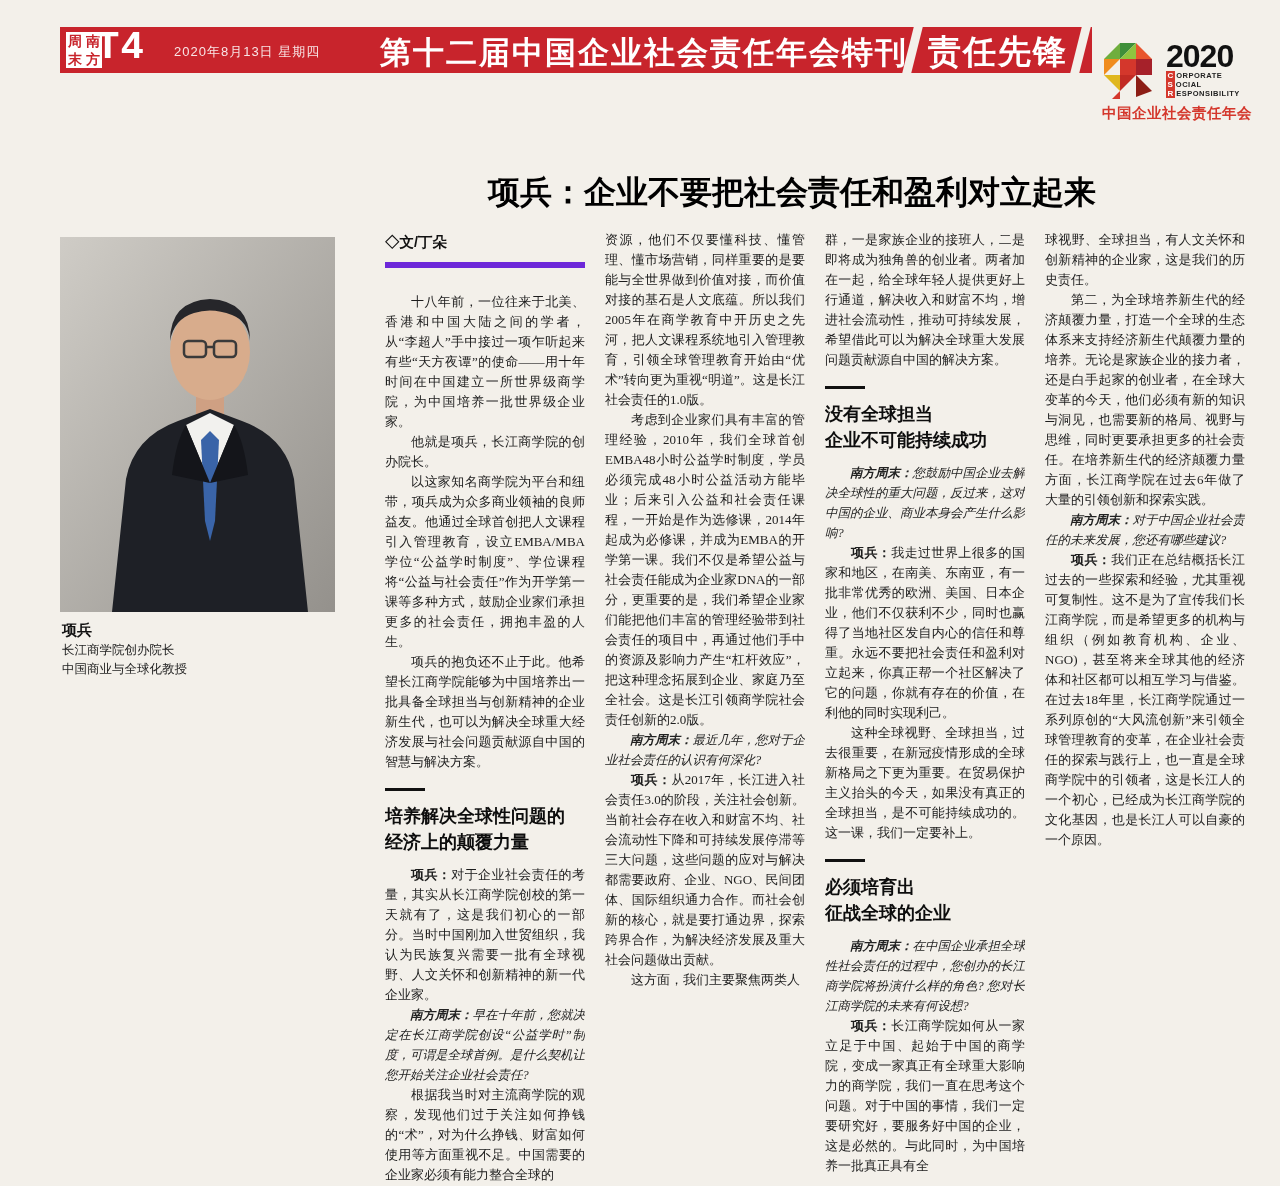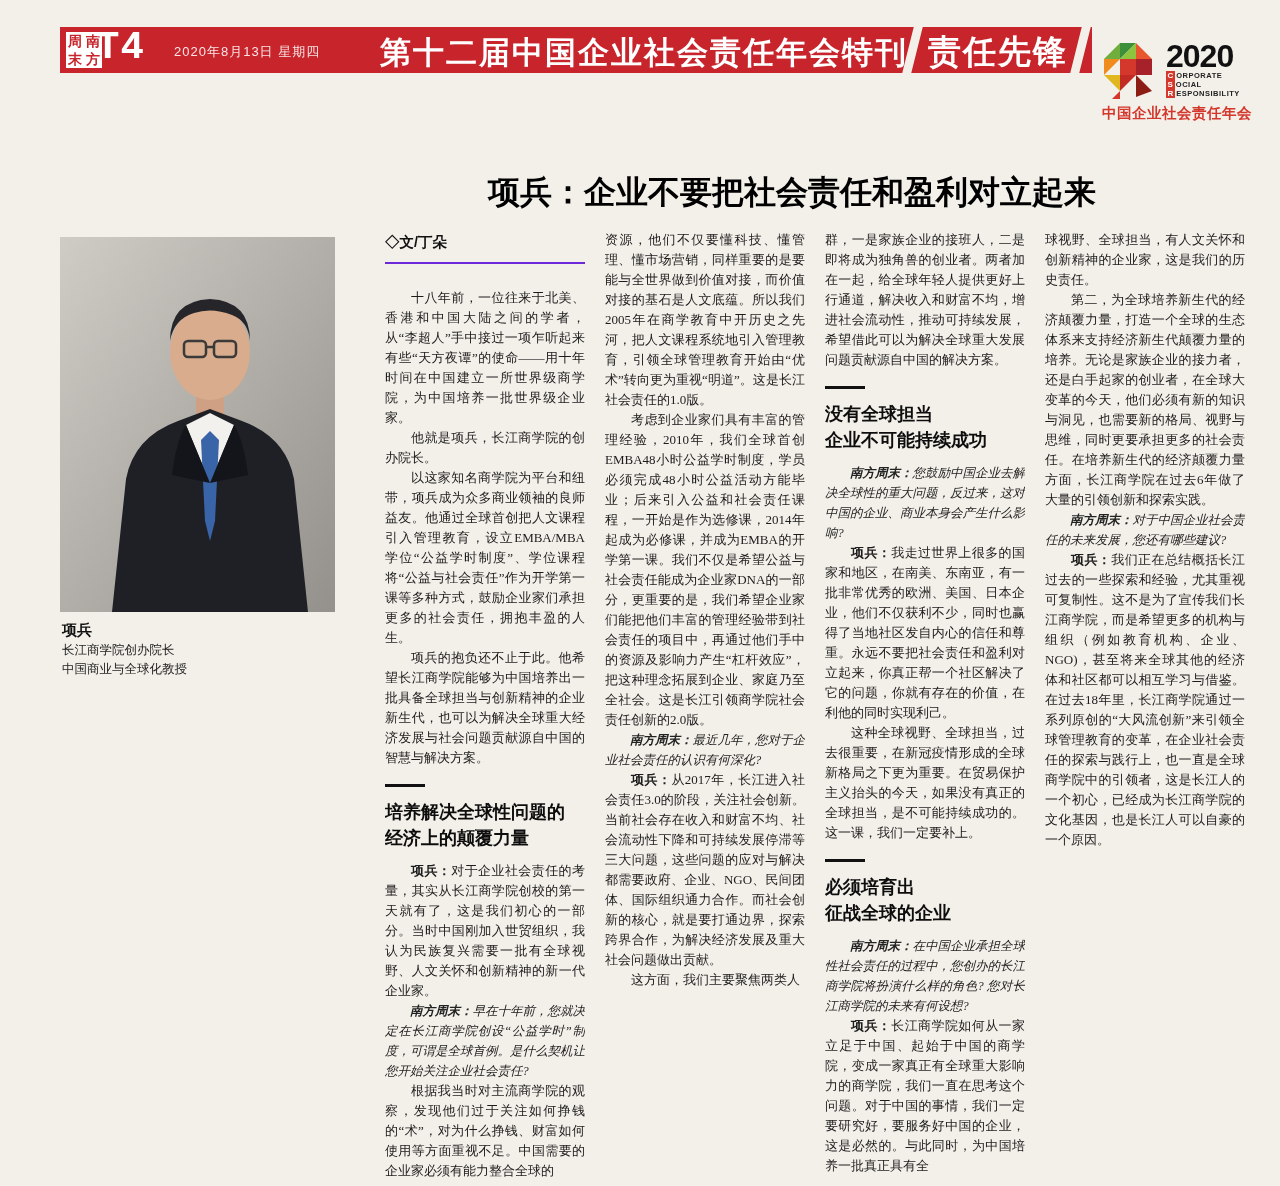--- a/index.html
+++ b/index.html
@@ -67,21 +67,21 @@
   .cap-name{font-family:"Liberation Sans", sans-serif;font-weight:700;font-size:15px;color:#111;margin-bottom:2px;}
   .cap-title{font-size:12.5px;color:#222;}
   
   .columns{
     position:absolute;left:385px;top:230px;width:860px;height:952px;
     display:flex;gap:20px;
   }
   .col{width:200px;flex:none;overflow:hidden;text-align:justify;}
   .byline{
     font-family:"Liberation Sans", sans-serif;font-weight:700;font-size:14.5px;color:#111;
-    padding:3px 0 10px;border-bottom:2px solid #6d28d9;margin-bottom:24px;
+    padding:3px 0 10px;border-bottom:6px solid #6d28d9;margin-bottom:24px;
   }
   .para{margin:0;font-size:13px;line-height:20px;color:#1c1c1c;}
   .para b{font-weight:700;}
   .p,.q,.a{text-indent:2em;}
   .pc{text-indent:0;}
   .q{font-size:12.5px;font-style:italic;color:#222;}
   .sect{
     font-family:Liberation Serif, serif;font-weight:700;font-size:18px;
     line-height:26px;color:#0d0d0d;margin:16px 0 10px;
   }

